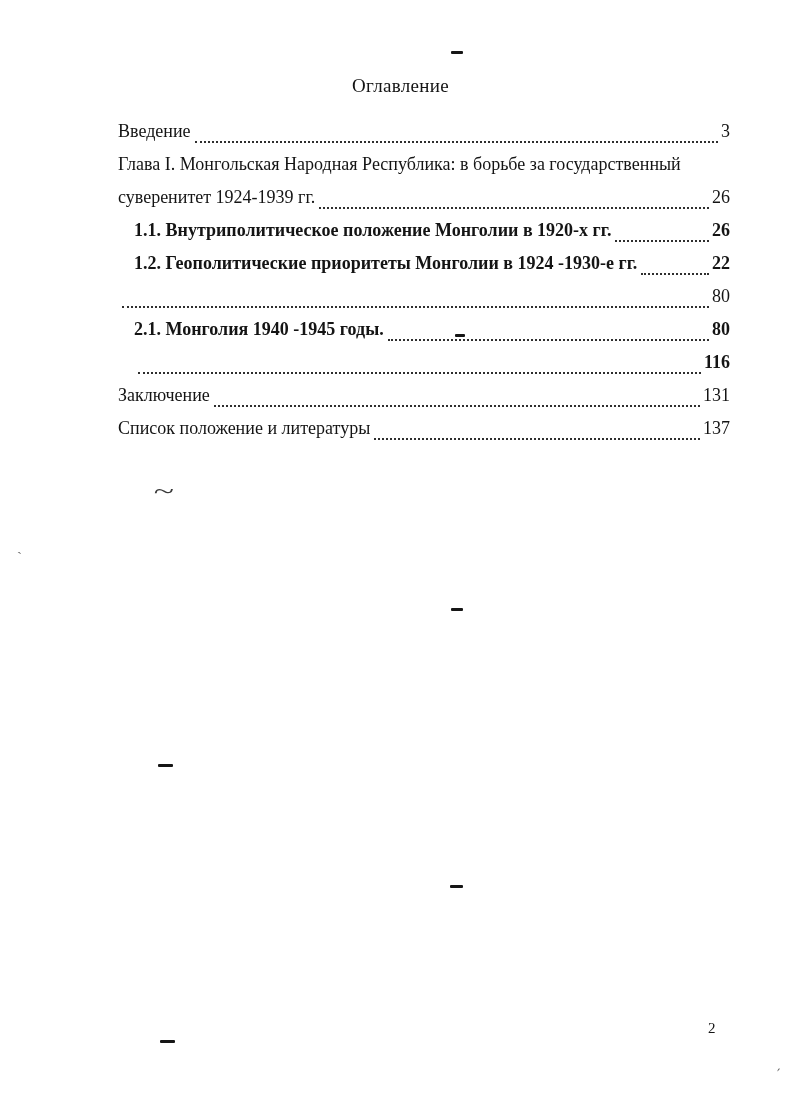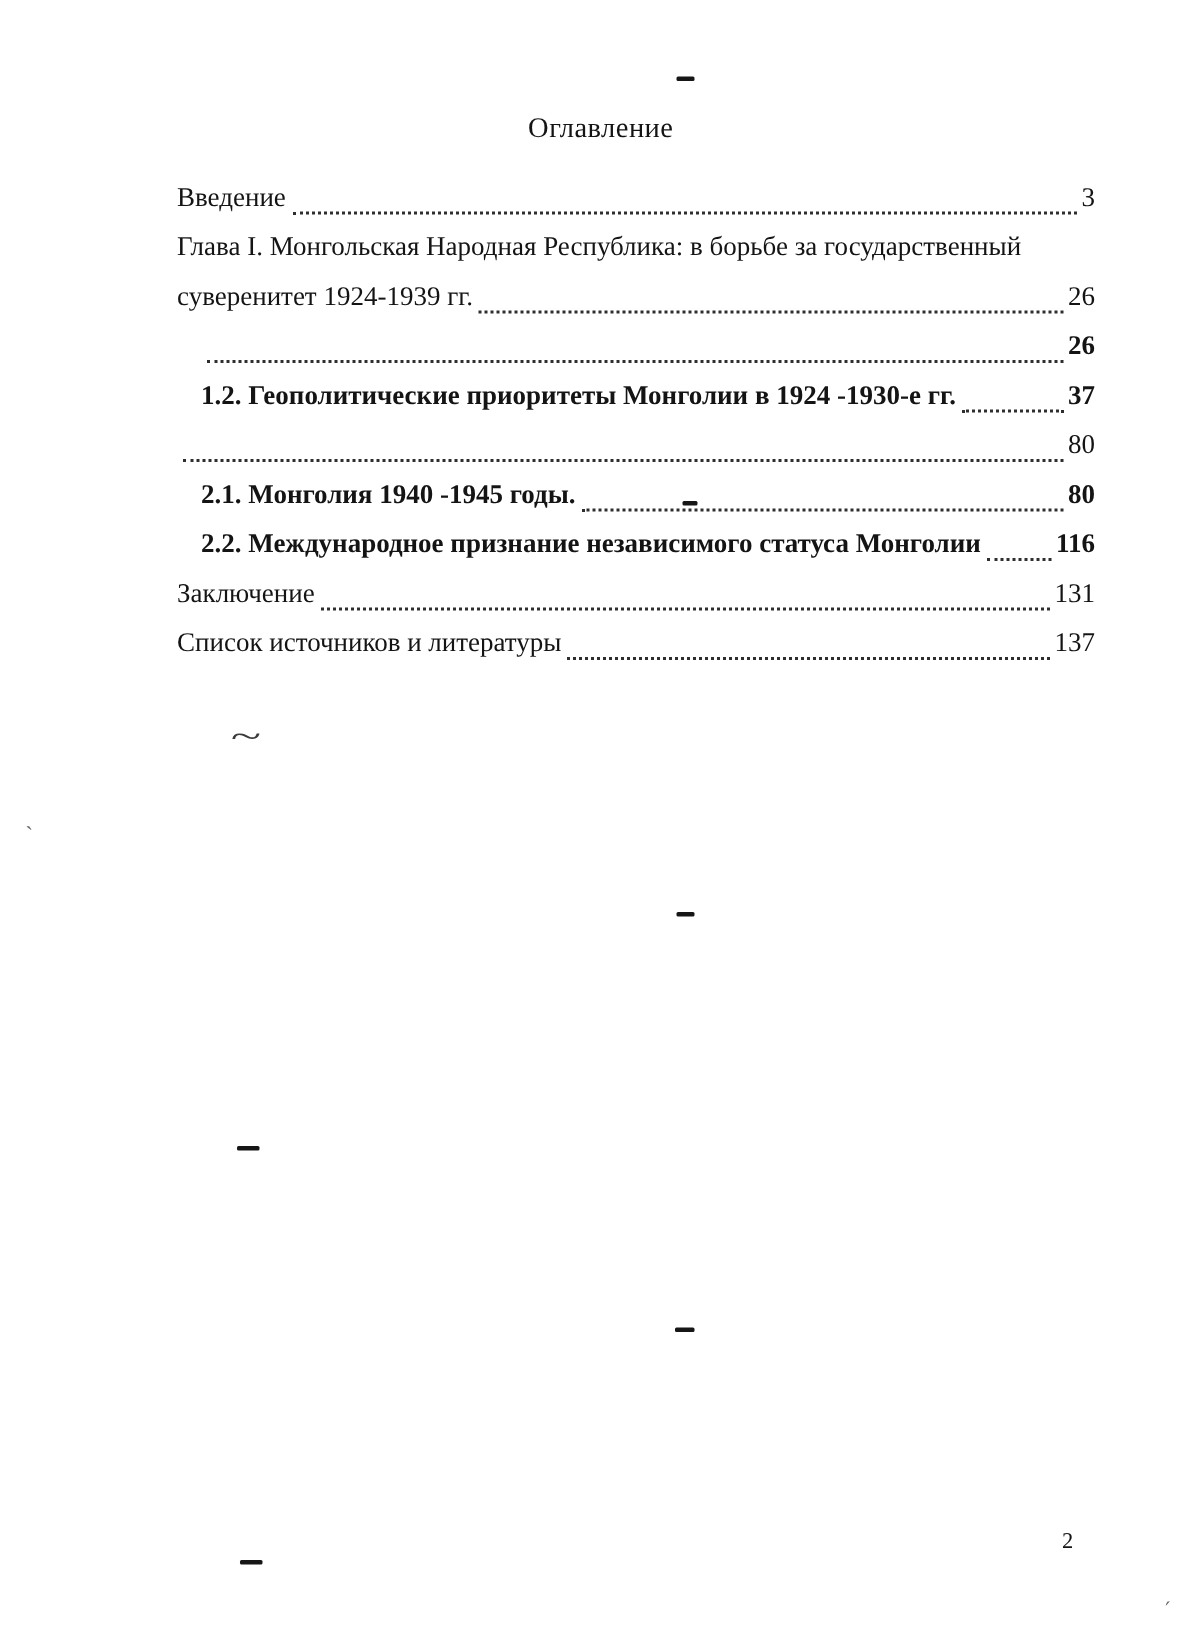--- a/index.html
+++ b/index.html
@@ -111,47 +111,47 @@
       </div>
       <div class="row">
         <span class="t">Глава I. Монгольская Народная Республика: в борьбе за государственный</span>
       </div>
       <div class="row">
         <span class="t">суверенитет 1924-1939 гг.</span>
         <span class="leader"></span>
         <span class="pg">26</span>
       </div>
       <div class="row bold indent">
+        <span class="t">1.1. Внутриполитическое положение Монголии в 1920-х гг.</span>
         <span class="leader"></span>
         <span class="pg">26</span>
       </div>
       <div class="row bold indent">
         <span class="t">1.2. Геополитические приоритеты Монголии в 1924 -1930-е гг.</span>
         <span class="leader"></span>
-        <span class="pg">37</span>
+        <span class="pg">22</span>
       </div>
       <div class="row">
         <span class="leader"></span>
         <span class="pg">80</span>
       </div>
       <div class="row bold indent">
         <span class="t">2.1. Монголия 1940 -1945 годы.</span>
         <span class="leader"></span>
         <span class="pg">80</span>
       </div>
       <div class="row bold indent">
-        <span class="t">2.2. Международное признание независимого статуса Монголии</span>
         <span class="leader"></span>
         <span class="pg">116</span>
       </div>
       <div class="row">
         <span class="t">Заключение</span>
         <span class="leader"></span>
         <span class="pg">131</span>
       </div>
       <div class="row">
-        <span class="t">Список источников и литературы</span>
+        <span class="t">Список положение и литературы</span>
         <span class="leader"></span>
         <span class="pg">137</span>
       </div>
     </div>
   <div class="page-number">2</div>
 </div>
 
 </body></html>

